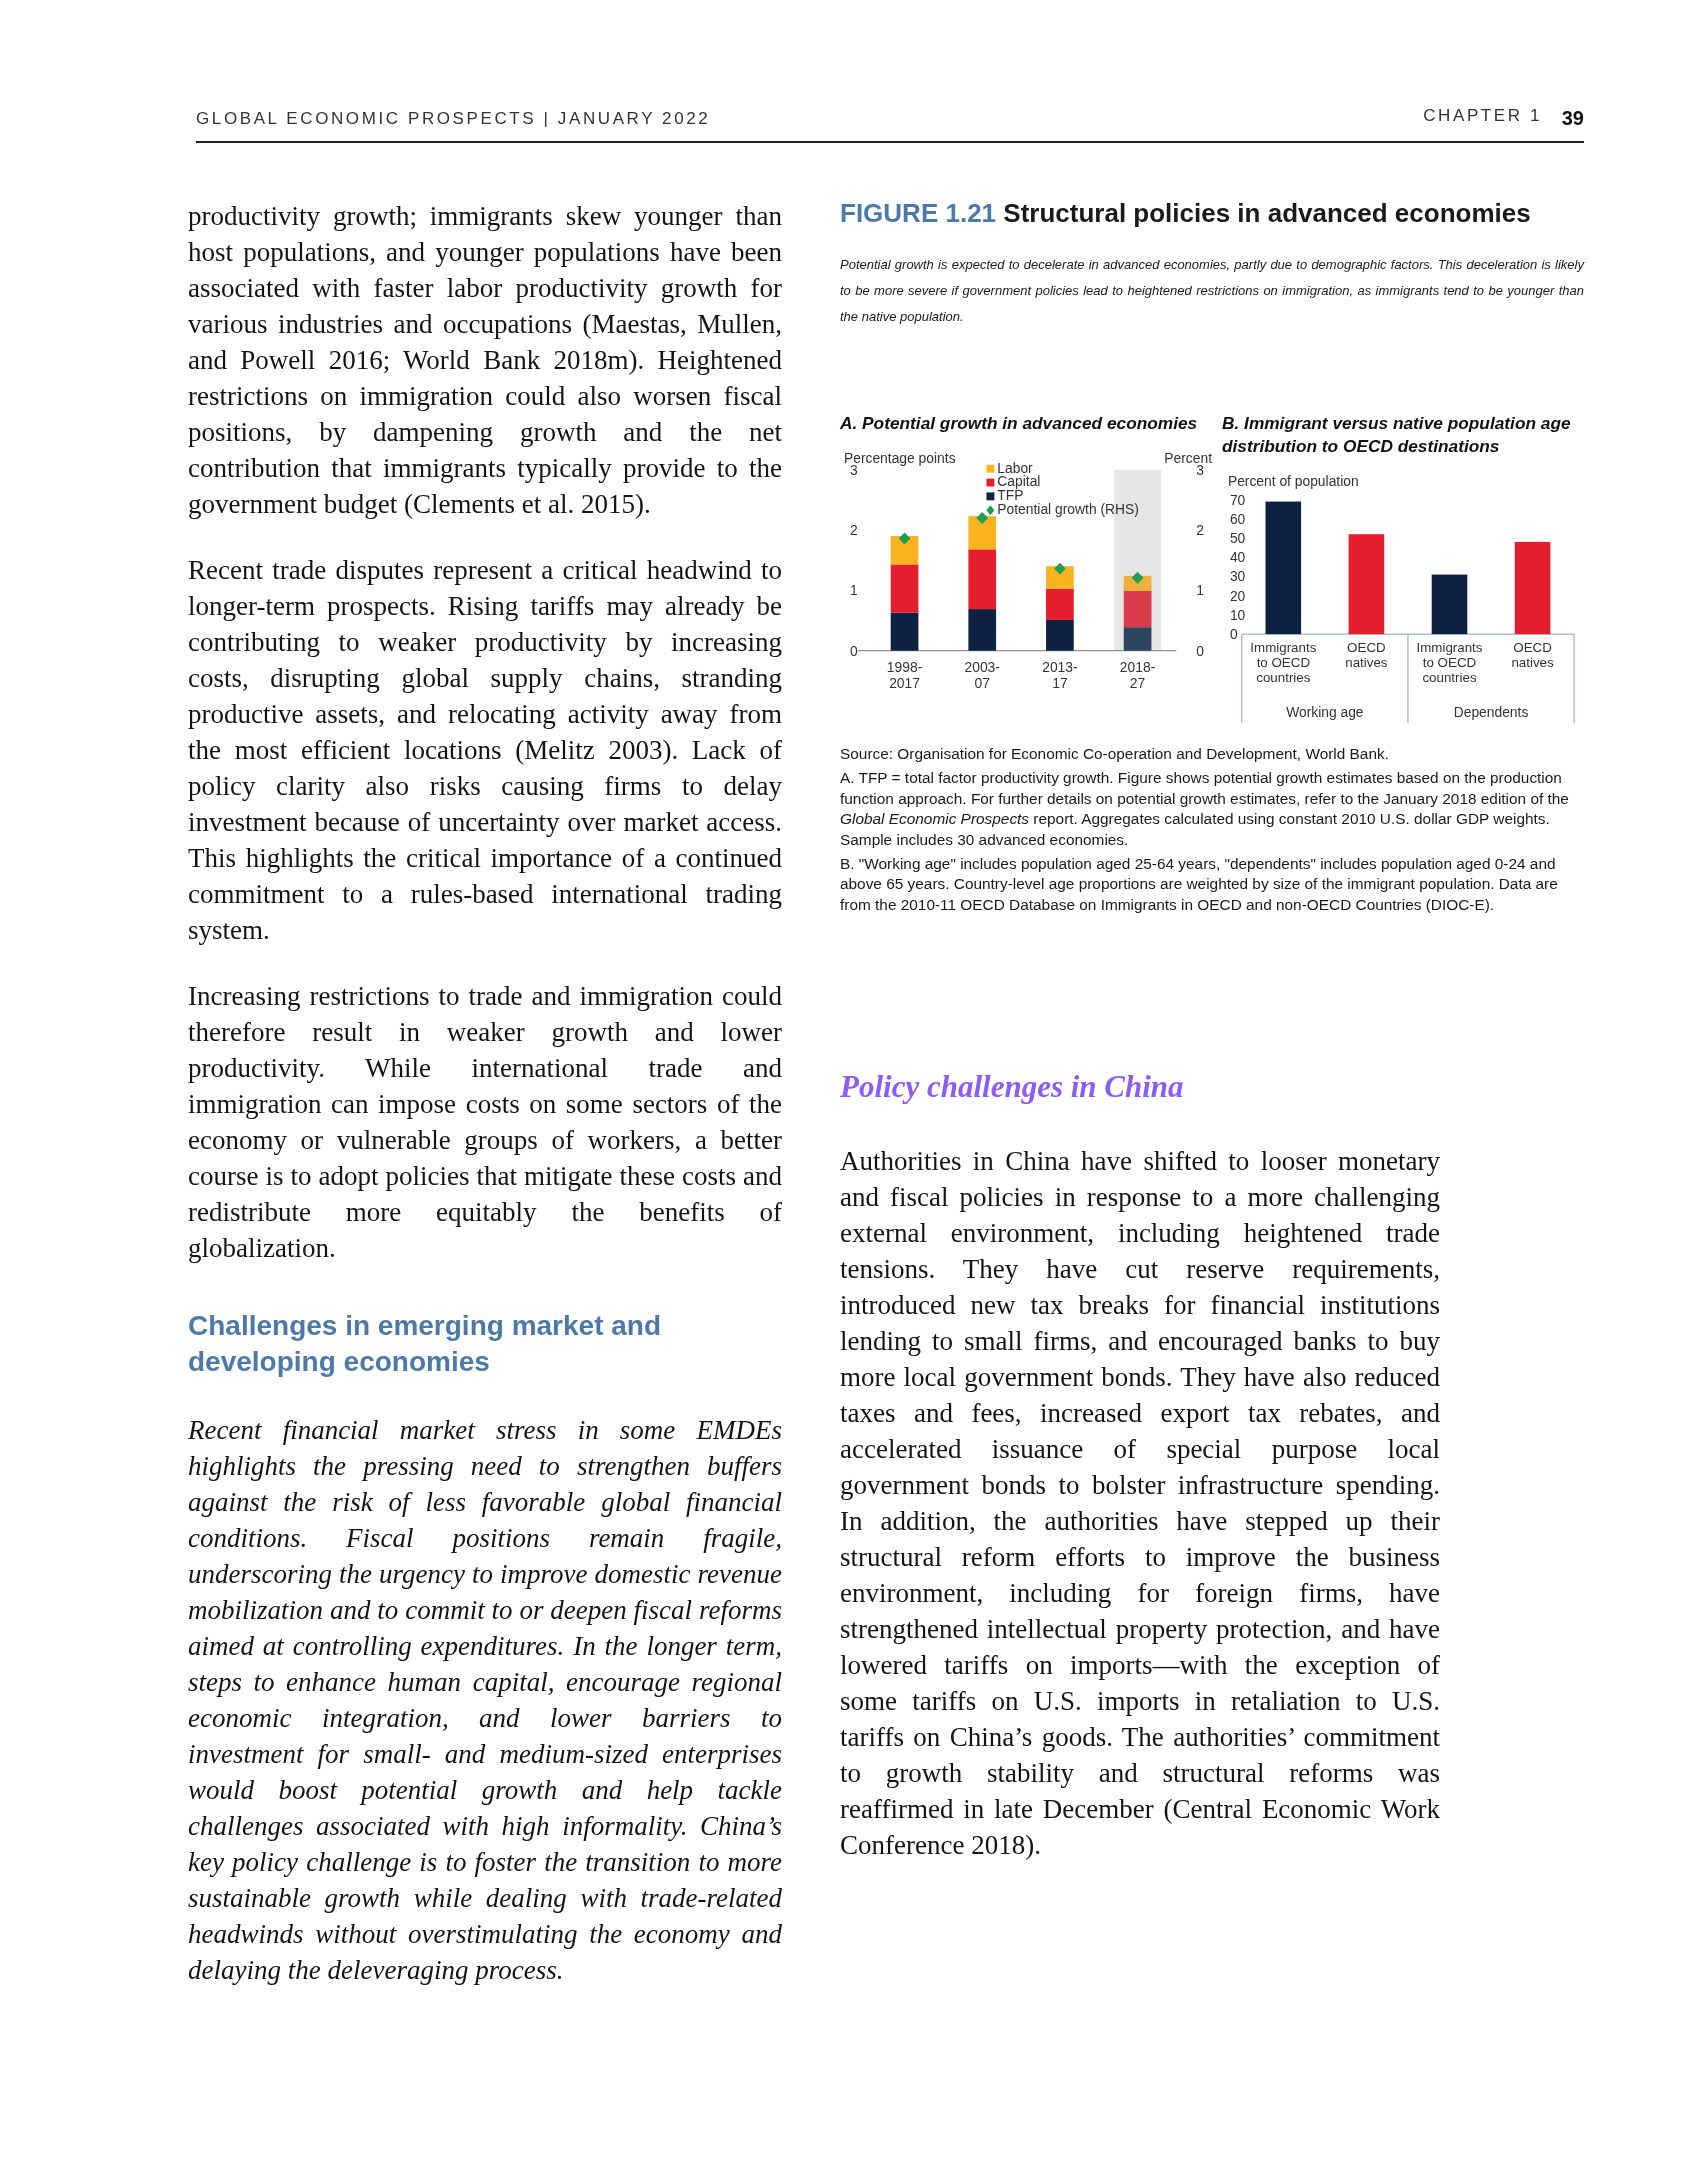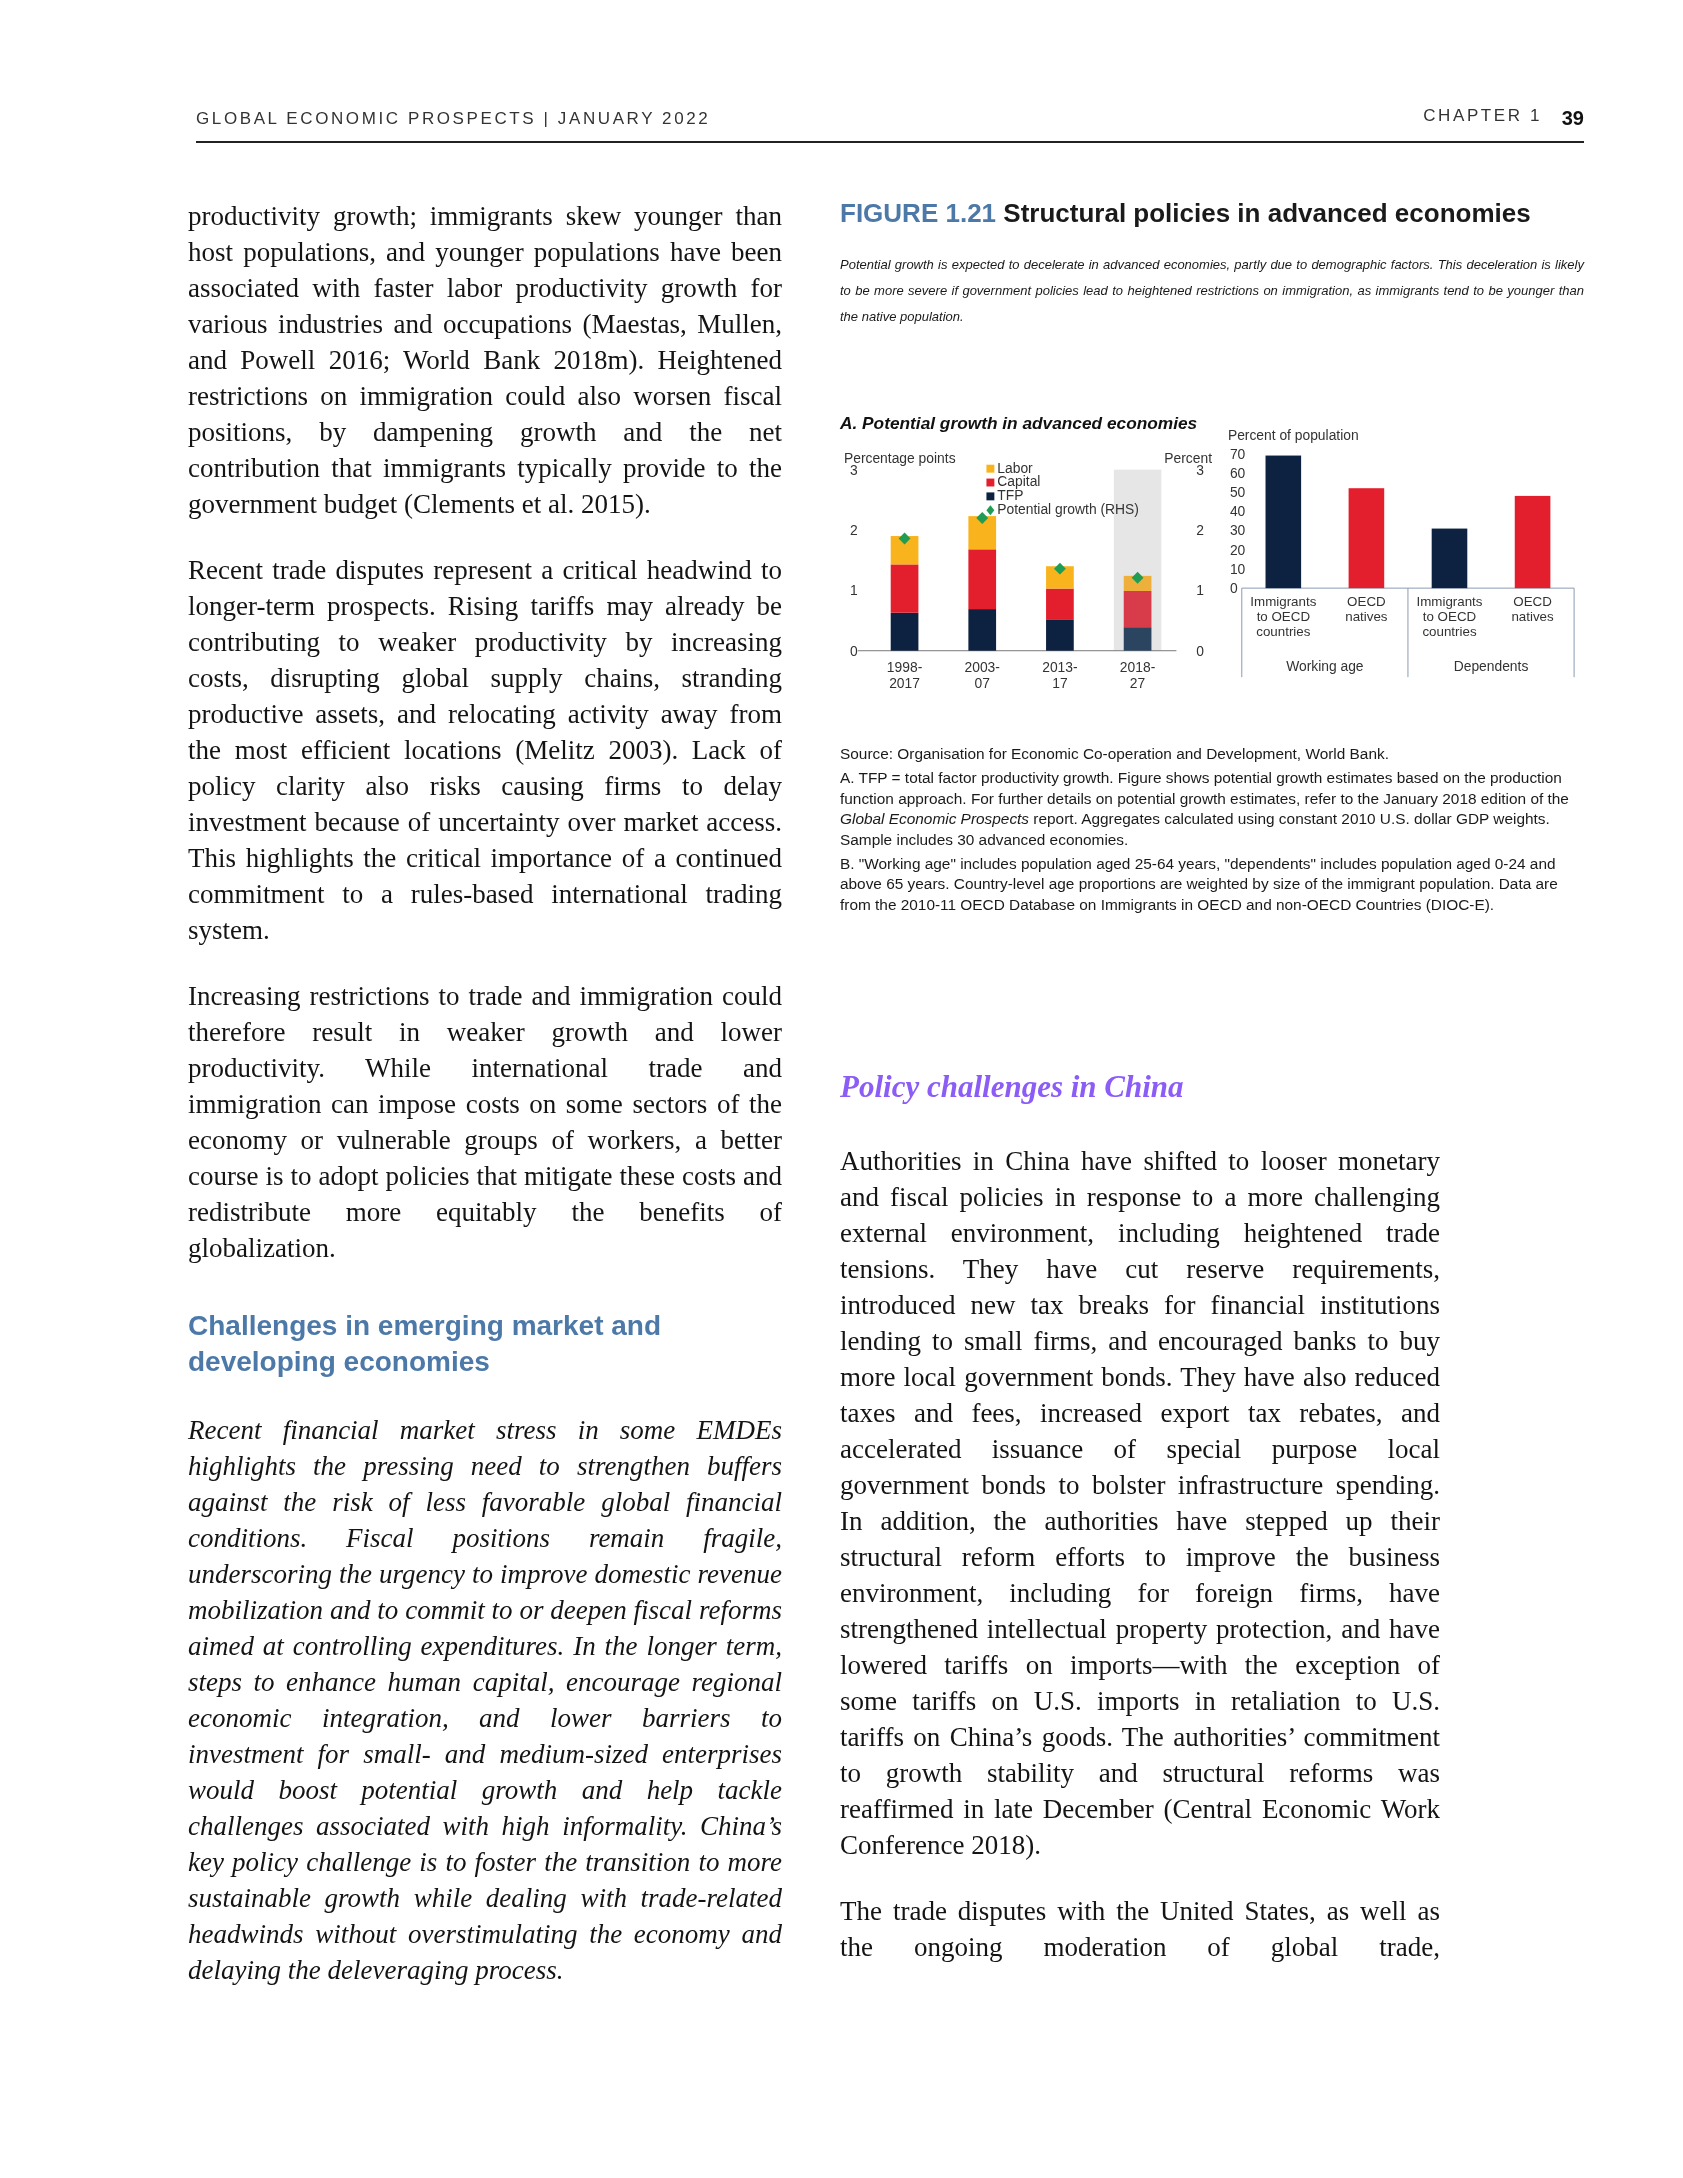--- a/index.html
+++ b/index.html
@@ -114,20 +114,21 @@
         <rect x="148" y="44" width="8" height="8" fill="#e41f2d"></rect>
         <text x="159" y="52" class="svgtext" font-size="14">Capital</text>
         <rect x="148" y="58" width="8" height="8" fill="#0d2240"></rect>
         <text x="159" y="66" class="svgtext" font-size="14">TFP</text>
         <path d="M152 71 L156 76 L152 81 L148 76 Z" fill="#1f9d55"></path>
         <text x="159" y="80" class="svgtext" font-size="14">Potential growth (RHS)</text>
       </svg>
   </div>
 
   <div class="panel" style="left:382px; width:362px;">
+    <p class="panel-title">B. Immigrant versus native population age distribution to OECD destinations</p>
     <svg id="chartB" width="362" height="287" viewBox="0 0 366 290">
         <text x="6" y="28" class="svgtext" font-size="14">Percent of population</text>
         <text x="8" y="183" class="svgtext" font-size="14">0</text>
         <text x="8" y="163.57142857142858" class="svgtext" font-size="14">10</text>
         <text x="8" y="144.14285714285714" class="svgtext" font-size="14">20</text>
         <text x="8" y="124.71428571428572" class="svgtext" font-size="14">30</text>
         <text x="8" y="105.28571428571429" class="svgtext" font-size="14">40</text>
         <text x="8" y="85.85714285714286" class="svgtext" font-size="14">50</text>
         <text x="8" y="66.42857142857143" class="svgtext" font-size="14">60</text>
         <text x="8" y="47" class="svgtext" font-size="14">70</text>
@@ -159,15 +160,14 @@
   <p>Source: Organisation for Economic Co-operation and Development, World Bank.</p>
   <p><span>A. TFP = total factor productivity growth. Figure shows potential growth estimates based on the production function approach. For further details on potential growth estimates, refer to the January 2018 edition of the </span><i>Global Economic Prospects</i><span> report. Aggregates calculated using constant 2010 U.S. dollar GDP weights. Sample includes 30 advanced economies.</span></p>
   <p>B. "Working age" includes population aged 25-64 years, "dependents" includes population aged 0-24 and above 65 years. Country-level age proportions are weighted by size of the immigrant population. Data are from the 2010-11 OECD Database on Immigrants in OECD and non-OECD Countries (DIOC-E).</p>
 </div>
 
 <div class="col-right" style="top:1069px;">
   <h3 class="subsection-heading">Policy challenges in China</h3>
   <div style="height:38px"></div>
   <p class="body-text">Authorities in China have shifted to looser monetary and fiscal policies in response to a more challenging external environment, including heightened trade tensions. They have cut reserve requirements, introduced new tax breaks for financial institutions lending to small firms, and encouraged banks to buy more local government bonds. They have also reduced taxes and fees, increased export tax rebates, and accelerated issuance of special purpose local government bonds to bolster infrastructure spending. In addition, the authorities have stepped up their structural reform efforts to improve the business environment, including for foreign firms, have strengthened intellectual property protection, and have lowered tariffs on imports—with the exception of some tariffs on U.S. imports in retaliation to U.S. tariffs on China’s goods. The authorities’ commitment to growth stability and structural reforms was reaffirmed in late December (Central Economic Work Conference 2018).</p>
   <div class="para-gap"></div>
-  <p class="body-text" style="text-align-last: justify;">The trade disputes with the United States, as well as the ongoing moderation of global trade,</p>
 </div>
 
 
 </body></html>

